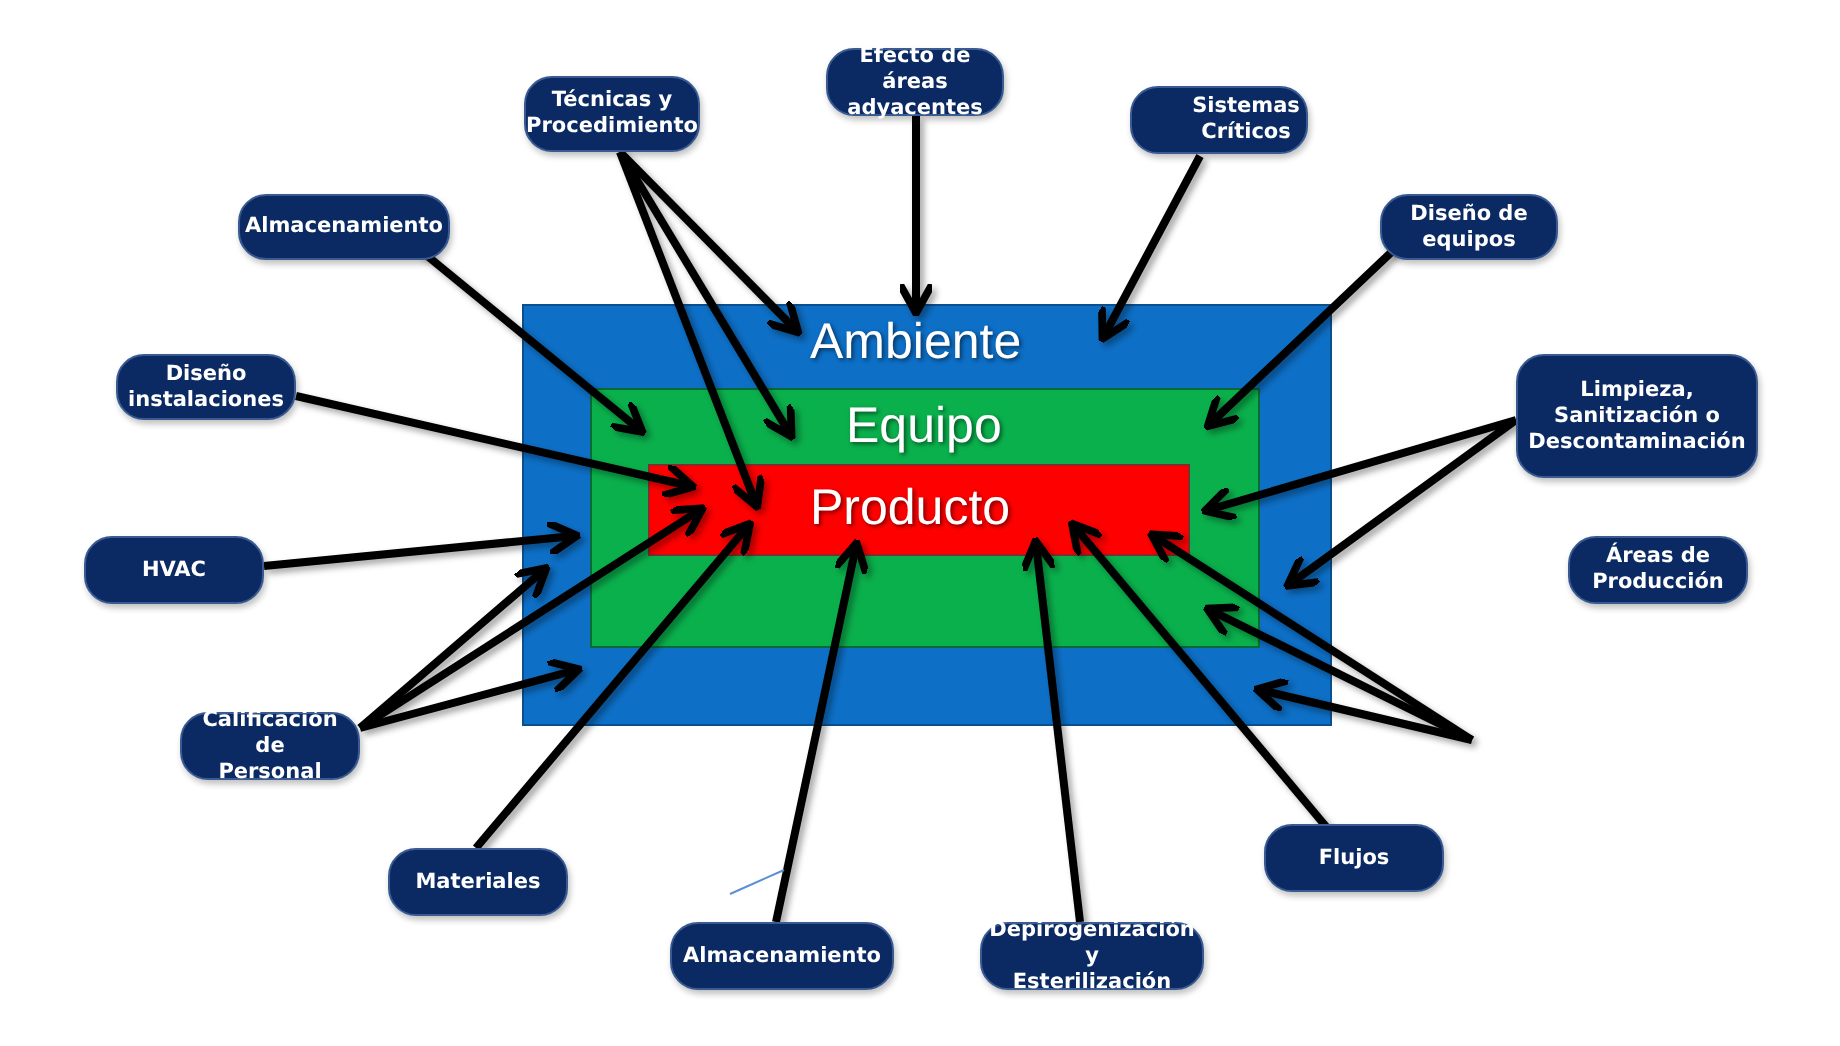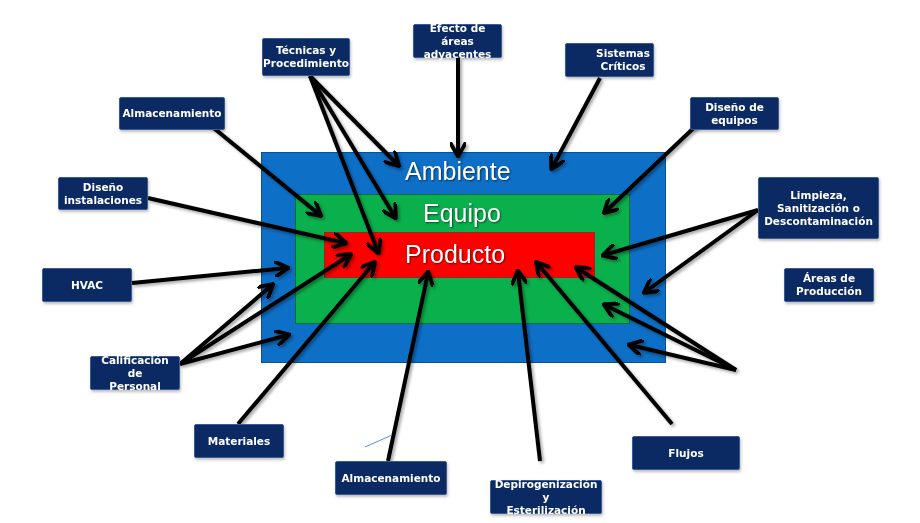--- a/index.html
+++ b/index.html
@@ -6,21 +6,21 @@
   body { width: 920px; height: 523px; position: relative; overflow: hidden; font-family: "DejaVu Sans", sans-serif; }
   #stage { position: absolute; left: 0; top: 0; width: 920px; height: 523px; }
   .zone { position: absolute; box-sizing: border-box; }
   .z-amb { left: 261px; top: 152px; width: 405px; height: 211px; background: #0d6fc6; border: 1px solid #0a4f8f; }
   .z-eq  { left: 295px; top: 194px; width: 335px; height: 130px; background: #0ab04c; border: 1px solid #0a6a35; }
   .z-pr  { left: 324px; top: 232px; width: 271px; height: 46px; background: #ff0000; border: 1px solid #8a2a2a; }
   .zone-label { position: absolute; color: #ffffff; font-family: "Liberation Sans", sans-serif; font-size: 25px; text-shadow: 1px 1px 2px rgba(0,0,0,0.55); white-space: nowrap; }
   .lbl-amb { left: 405px; top: 157px; }
   .lbl-eq  { left: 423px; top: 199px; }
   .lbl-pr  { left: 405px; top: 240px; }
-  .box { position: absolute; box-sizing: border-box; background: #0b2a63; border: 1px solid #3a5a92; border-radius: 2px; color: #ffffff;
+  .box { position: absolute; box-sizing: border-box; background: #0b2a63; border: 1px solid #3a5a92; border-radius: 14px; color: #ffffff;
          font-family: "DejaVu Sans", sans-serif; font-weight: bold; font-size: 10.5px; line-height: 13px; text-align: center;
          display: flex; align-items: center; justify-content: center; padding: 2px 4px; box-shadow: 1px 2px 3px rgba(0,0,0,0.25); white-space: pre-line; }
   svg#arrows { position: absolute; left: 0; top: 0; }
 </style>
 </head>
 <body>
 
 <div id="stage">
   <div class="zone z-amb"></div>
   <div class="zone z-eq"></div>
@@ -77,17 +77,17 @@
 instalaciones</div>
   <div class="box" style="left:758px;top:177px;width:121px;height:62px;">Limpieza,
 Sanitización o
 Descontaminación</div>
   <div class="box" style="left:42px;top:268px;width:90px;height:34px;">HVAC</div>
   <div class="box" style="left:784px;top:268px;width:90px;height:34px;">Áreas de
 Producción</div>
   <div class="box" style="left:90px;top:356px;width:90px;height:34px;">Calificación de
 Personal</div>
   <div class="box" style="left:194px;top:424px;width:90px;height:34px;">Materiales</div>
-  <div class="box" style="left:632px;top:436px;width:108px;height:34px;">Flujos</div>
+  <div class="box" style="left:632px;top:412px;width:90px;height:34px;">Flujos</div>
   <div class="box" style="left:335px;top:461px;width:112px;height:34px;">Almacenamiento</div>
-  <div class="box" style="left:490px;top:480px;width:112px;height:34px;">Depirogenización y
+  <div class="box" style="left:490px;top:461px;width:112px;height:34px;">Depirogenización y
 Esterilización</div>
 </div>
 
 </body></html>

